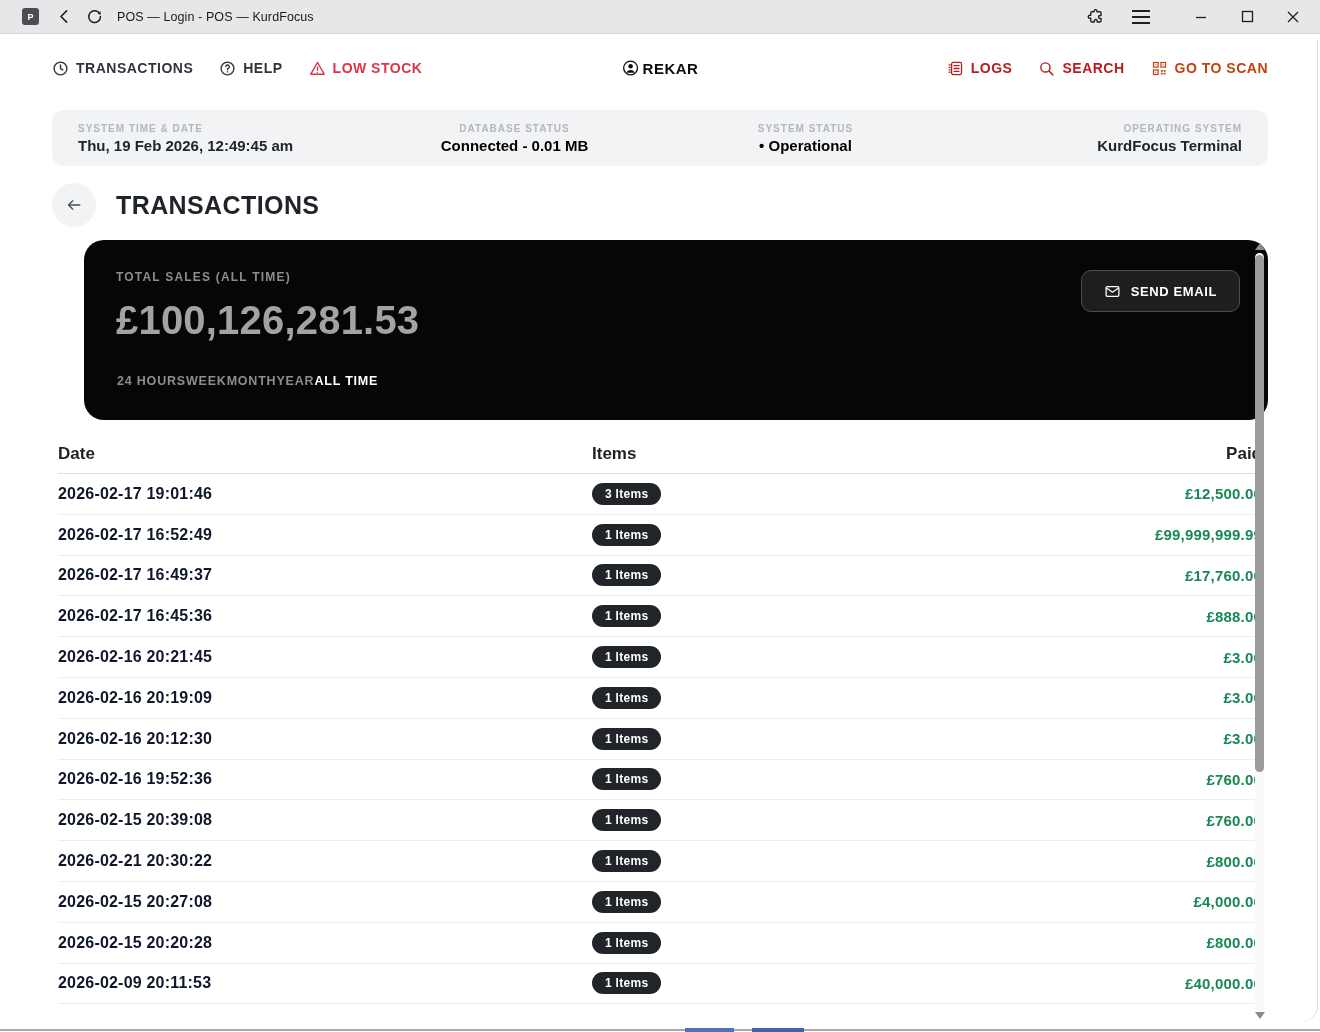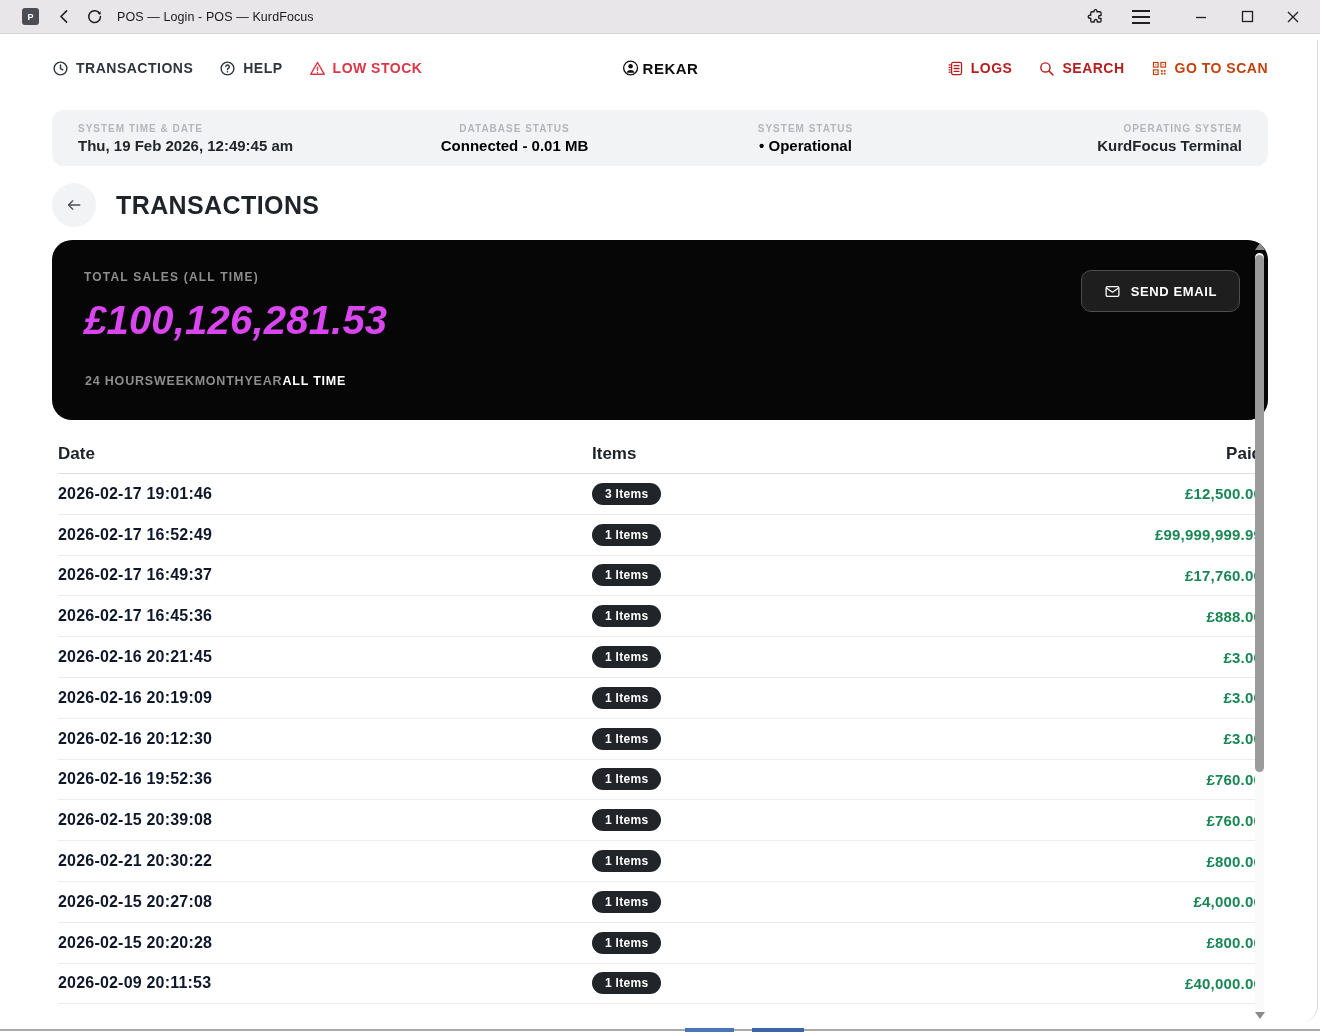--- a/index.html
+++ b/index.html
@@ -44,24 +44,24 @@
   .status-value { font-size:15px; font-weight:bold; color:#22262a; }
   .status-value.green { color:#000000; }
 
   
   .heading-row { display:flex; align-items:center; gap:20px; padding:0 52px; margin-top:16px; height:46px; }
   .back-btn { width:44px; height:44px; border-radius:50%; background:#f1f3f5; border:none;
     display:flex; align-items:center; justify-content:center; color:#4b5157; cursor:pointer; }
   .page-title { font-size:25px; font-weight:800; color:#1f242a; letter-spacing:.4px; }
 
   
-  .sales-card { position:relative; margin:12px 52px 0 52px; height:180px; background:#060606;
+  .sales-card { position:relative; margin:12px 52px 0 84px; height:180px; background:#060606;
     border-radius:20px; padding:30px 32px; color:#fff; }
   .sales-label { font-size:12px; font-weight:bold; letter-spacing:1.2px; color:#8d8d8d; }
-  .sales-amount { font-size:40px; font-weight:800; margin-top:14px; letter-spacing:.2px; color:#d946ef;font-style:italic; }
+  .sales-amount { font-size:40px; font-weight:800; margin-top:14px; letter-spacing:.2px; color:#a3a3a3; }
   .filter-tabs { position:absolute; left:33px; bottom:32px; display:flex; }
   .filter { font-size:12.5px; font-weight:bold; letter-spacing:.8px; color:#8d8d8d; cursor:pointer; }
   .filter.active { color:#ffffff; }
   .send-email-btn { position:absolute; top:30px; right:28px; height:42px; padding:0 22px;
     background:#1e1e1e; border:1px solid #4d4d4d; border-radius:10px; color:#fff;
     font-size:13px; font-weight:bold; letter-spacing:.6px; display:flex; align-items:center; gap:10px; cursor:pointer;
     font-family:inherit; }
 
   
   .table-wrap { margin:14px 58px 0 58px; }

